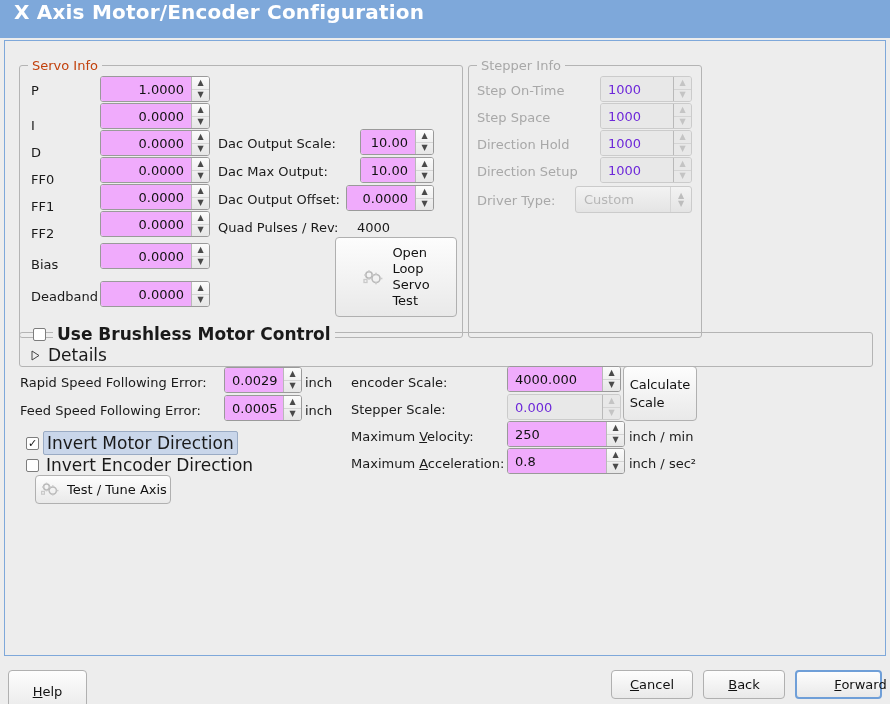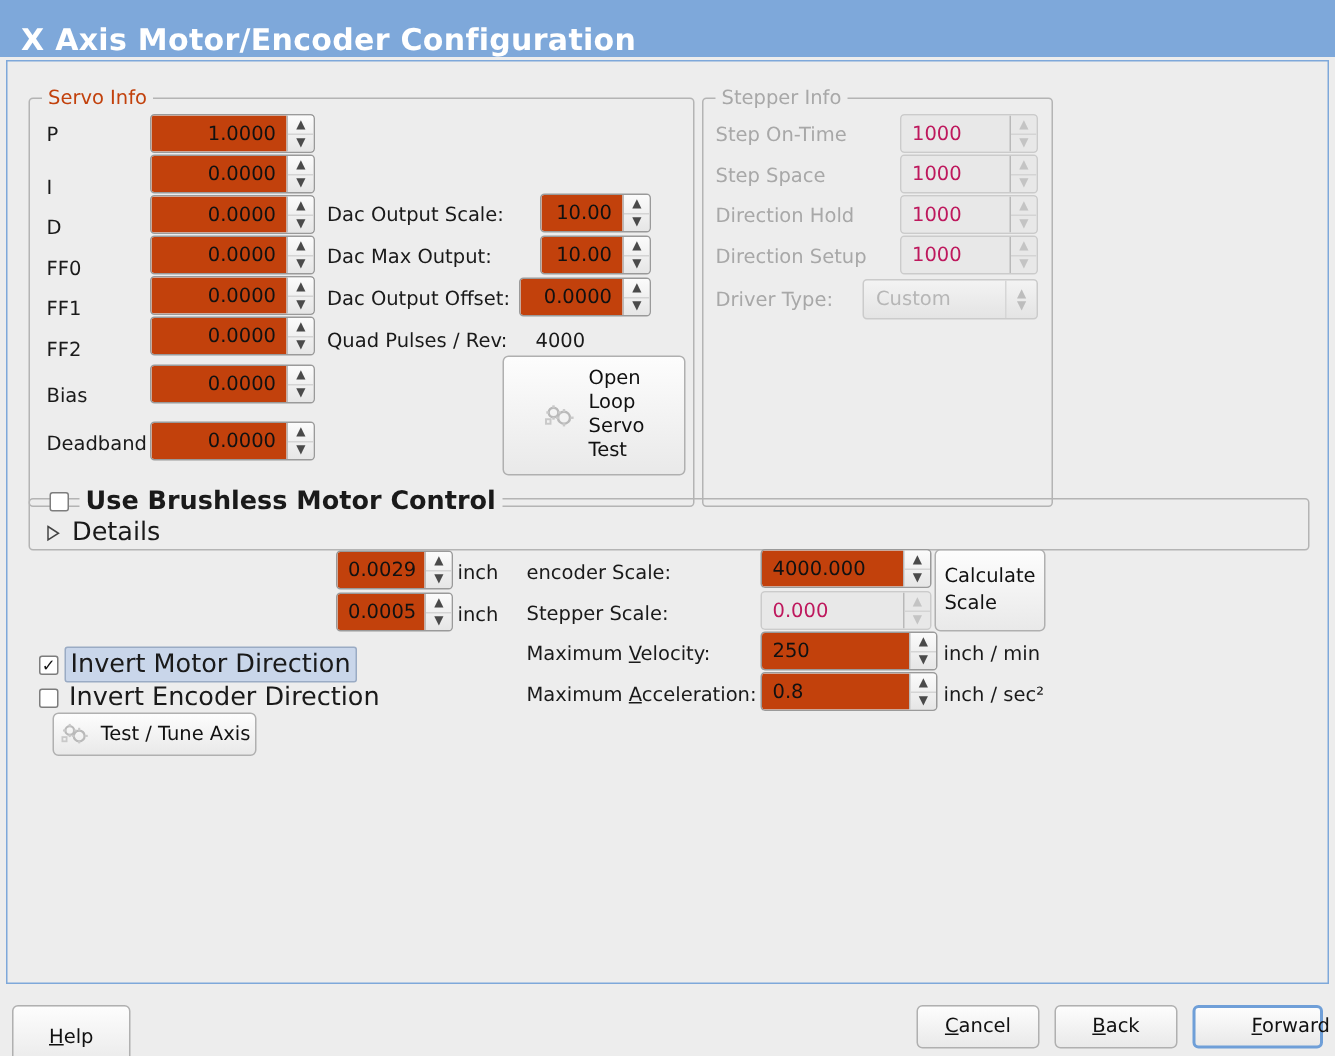--- a/index.html
+++ b/index.html
@@ -9,21 +9,21 @@
     font-family:"DejaVu Sans","Liberation Sans",sans-serif;
     font-size:13px;
     color:#1a1a1a;
     overflow:hidden;
     position:relative;
   }
   
   .titlebar{
     position:absolute;left:0;top:0;width:890px;height:38px;
     background:#7ea8da;
-    display:flex;align-items:flex-end;
+    display:flex;align-items:flex-start;
   }
   .titlebar .t{
     color:#ffffff;font-size:20px;font-weight:bold;
     padding-left:14px;letter-spacing:.2px;
   }
   
   .content{
     position:absolute;left:4px;top:40px;width:882px;height:616px;
     background:#ededed;
     border:1px solid #7ea8da;
@@ -59,39 +59,39 @@
     background:#ffffff;
     border:1px solid #9a9a9a;
     border-radius:3px;
     overflow:hidden;
   }
   .spin .v{
     flex:1;
     display:flex;align-items:center;
     padding:0 7px;
     font-size:13px;color:#111;
-    background:#c2410c;
+    background:#f0abfc;
     white-space:nowrap;
     overflow:hidden;
   }
   .spin.right .v{justify-content:flex-end;}
   .spin.left .v{justify-content:flex-start;}
   .spin .btns{
     width:17px;
     display:flex;flex-direction:column;
     background:linear-gradient(#fbfbfb,#e6e6e6);
     border-left:1px solid #b9b9b9;
   }
   .spin .btns span{
     flex:1;display:flex;align-items:center;justify-content:center;
     font-size:8px;line-height:8px;color:#4a4a4a;
   }
   .spin .btns span.dn{border-top:1px solid #d4d4d4;}
   .spin.disabled{background:#e8e8e8;border-color:#cbcbcb;}
-  .spin.disabled .v{background:#e8e8e8;color:#be185d;}
+  .spin.disabled .v{background:#e8e8e8;color:#6d28d9;}
   .spin.disabled .btns{background:#e8e8e8;}
   .spin.disabled .btns span{color:#c4c4c4;}
 
   
   .combo{
     position:absolute;height:27px;
     box-sizing:border-box;
     border:1px solid #cbcbcb;border-radius:3px;
     background:linear-gradient(#f3f3f3,#e4e4e4);
     display:flex;align-items:center;
@@ -342,29 +342,31 @@
   </div>
   <div class="disc" style="left:26px;top:304px;">
     <span class="tri-hollow">
       <svg width="9" height="11" viewBox="0 0 9 11">
           <polygon points="1,1 8,5.5 1,10" fill="none" stroke="#444" stroke-width="1"></polygon>
         </svg>
     </span>
     <span class="cblabel">Details</span>
   </div>
 
+  <div class="lbl" style="left:15px;top:335px;">Rapid Speed Following Error:</div>
   <div class="spin left" style="left:219px;top:326px;width:78px;">
     <div class="v">0.0029</div>
     <div class="btns">
       <span class="up">▲</span>
       <span class="dn">▼</span>
     </div>
   </div>
   <div class="lbl" style="left:300px;top:335px;">inch</div>
 
+  <div class="lbl" style="left:15px;top:363px;">Feed Speed Following Error:</div>
   <div class="spin left" style="left:219px;top:354px;width:78px;">
     <div class="v">0.0005</div>
     <div class="btns">
       <span class="up">▲</span>
       <span class="dn">▼</span>
     </div>
   </div>
   <div class="lbl" style="left:300px;top:363px;">inch</div>
 
   <div class="cbrow" style="left:21px;top:391px;">

